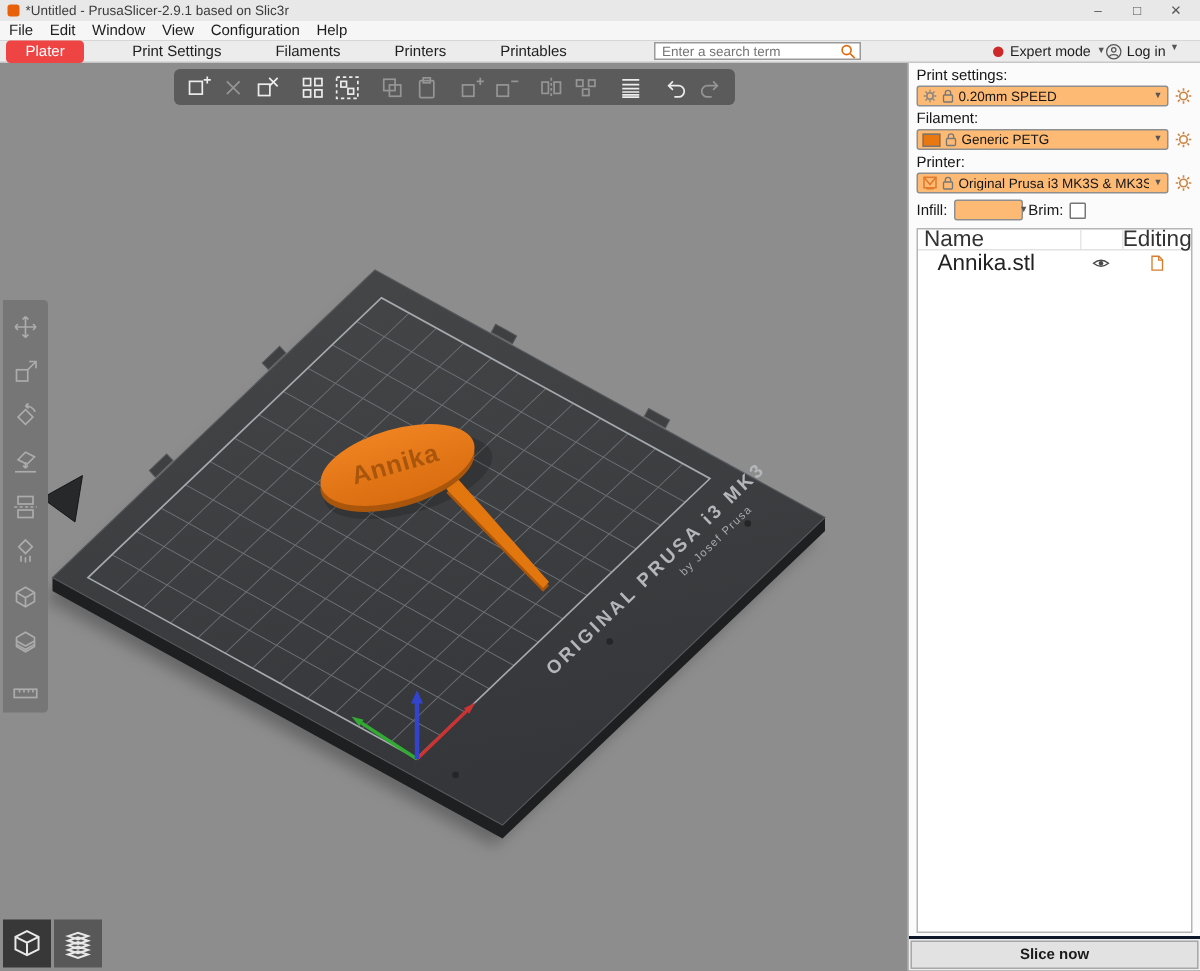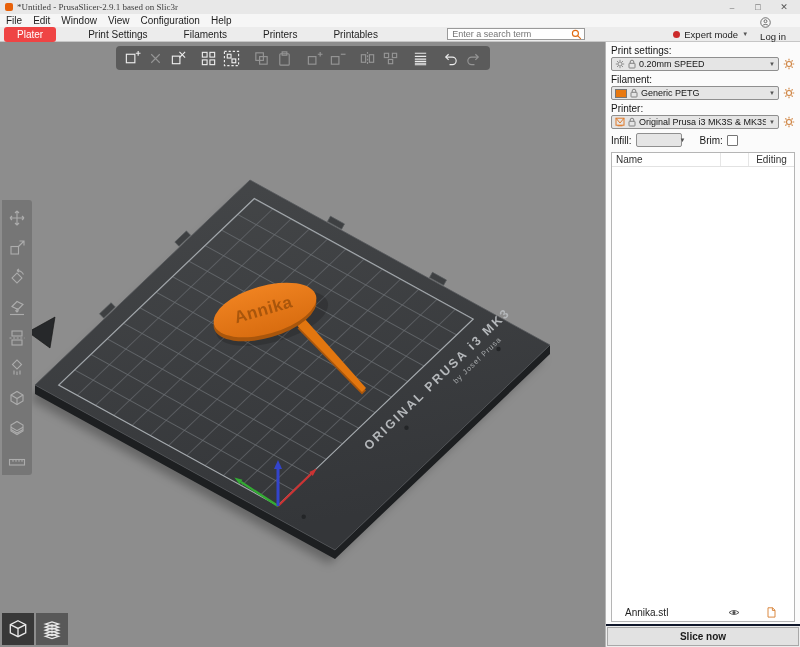--- a/index.html
+++ b/index.html
@@ -1,41 +1,41 @@
 <!DOCTYPE html>
 <html><head>
 <meta charset="utf-8">
 <style>
   * { box-sizing: border-box; margin:0; padding:0; }
   html,body { width:800px; height:647px; overflow:hidden;
     font-family:"Liberation Sans","DejaVu Sans",sans-serif; background:#8d8d8d; }
 
   
   .titlebar { height:14px; background:#e8e8e8; display:flex; align-items:center;
-    gap:4px; padding:0 5px; font-size:9px; color:#3c3c3c;font-family:Liberation Serif, serif; }
+    gap:4px; padding:0 5px; font-size:9px; color:#3c3c3c; }
   .app-icon { width:8px; height:8px; background:#e8610a; border-radius:2px; flex:none; }
   .title-text { flex:1; white-space:nowrap; overflow:hidden; }
   .wc { width:22px; text-align:center; color:#555; font-size:9px; cursor:default; }
 
   .menubar { height:13px; background:#f6f6f6; display:flex; align-items:center;
     gap:11px; padding:0 6px; font-size:10px; color:#1e1e1e; }
   .menu-item { white-space:nowrap; }
 
   .topbar { height:15px; background:#ececec; border-bottom:1px solid #c6c6c6;
     display:flex; align-items:center; padding:0 0 0 4px; font-size:10px; color:#1e1e1e; }
   .tab { padding:1px 10px; margin-right:16px; white-space:nowrap; }
   .tab.sel { background:#ef4444; color:#fff; border-radius:3px; padding:2px 13px; margin-right:22px; }
   .searchbox { margin-left:auto; width:138px; height:12px; background:#fff;
     border:1px solid #9a9a9a; display:flex; align-items:center; padding:0 2px 0 4px; }
   .searchbox input { border:none; outline:none; flex:1; font-size:9px; color:#444;
     font-family:inherit; background:transparent; min-width:0; }
   .modewrap { display:flex; align-items:center; gap:4px; margin-left:88px; white-space:nowrap; font-size:9.5px; }
   .mode-dot { width:7px; height:7px; border-radius:50%; background:#cc2a2a; }
-  .loginwrap { display:flex; gap:3px; margin-left:12px; margin-right:14px;
-    white-space:nowrap; font-size:9.5px;flex-direction:column; }
+  .loginwrap { display:flex; gap:3px; margin-left:0; margin-right:14px;
+    white-space:nowrap; font-size:9.5px; }
   .chev { font-size:6px; color:#555; }
 
   
   .main { display:flex; height:605px; }
   .viewport { position:relative; width:605px; height:605px; background:#8d8d8d; }
   svg.scene { position:absolute; left:0; top:0; }
 
   .top-toolbar { position:absolute; left:50%; transform:translateX(-50%); top:4px;
     height:24px; background:rgba(88,88,88,.95); border-radius:4px;
     display:flex; align-items:center; padding:0 5px; }
@@ -54,34 +54,34 @@
   .viewbtn { width:32px; height:32px; display:flex; align-items:center; justify-content:center; }
   .viewbtn.editor { background:#383838; }
   .viewbtn.preview { background:#585858; }
   .viewbtn svg { stroke:#e9e9e9; fill:none; stroke-width:1.2; }
 
   
   .sidebar { width:195px; height:605px; background:#fbfbfb; border-left:1px solid #b5b5b5;
     display:flex; flex-direction:column; padding:2px 5px 0 5px; font-size:10px; color:#161616; }
   .slabel { margin-top:1px; }
   .combo-row { display:flex; align-items:center; gap:3px; margin:1px 0 2px; }
-  .combo { flex:1; height:14px; background:#e5e5e5; border:1px solid #8f8f8f; border-radius:2px;
+  .combo { flex:1; height:14px; background:#fdba74; border:1px solid #8f8f8f; border-radius:2px;
     display:flex; align-items:center; gap:3px; padding:0 3px; font-size:9px; min-width:0; }
   .combo .val { flex:1; white-space:nowrap; overflow:hidden; }
   .combo .chev { margin-left:auto; }
   .gear-btn { width:13px; height:13px; flex:none; display:flex; align-items:center; justify-content:center; }
   .swatch { width:12px; height:9px; background:#e8780f; border:1px solid #777; flex:none; }
   .inline-row { display:flex; align-items:center; gap:4px; margin:2px 0; }
   .inline-row .combo { flex:1; }
   .combo.small { flex:0 0 46px;gap:40px; }
-  .brim-lbl { margin-left:14px; }
+  .brim-lbl { }
   .checkbox { width:11px; height:11px; background:#fff; border:1px solid #767676; border-radius:1px; }
 
   .objlist { flex:1; min-height:0; margin-top:3px; border:1px solid #b5b5b5; background:#fff;
-    display:flex; flex-direction:column; font-size:10px;justify-content:space-between; }
+    display:flex; flex-direction:column; font-size:15px; }
   .lheader { height:14px; display:flex; align-items:center; border-bottom:1px solid #e2e2e2; color:#333; }
   .lcol-name { flex:1; padding-left:4px; }
   .lcol-eye  { width:28px; border-left:1px solid #e6e6e6; height:100%; }
   .lcol-edit { width:46px; border-left:1px solid #e6e6e6; height:100%;
     display:flex; align-items:center; justify-content:center; }
   .objrow { height:17px; display:flex; align-items:center; color:#222; }
   .objrow .lcol-name { padding-left:13px; }
   .objrow .lcol-eye, .objrow .lcol-edit { border-left:none; display:flex; align-items:center; justify-content:center; }
 
   .slice-area { height:23px; margin:2px -5px 0; background:#ededed; border-top:2px solid #0f172a;

